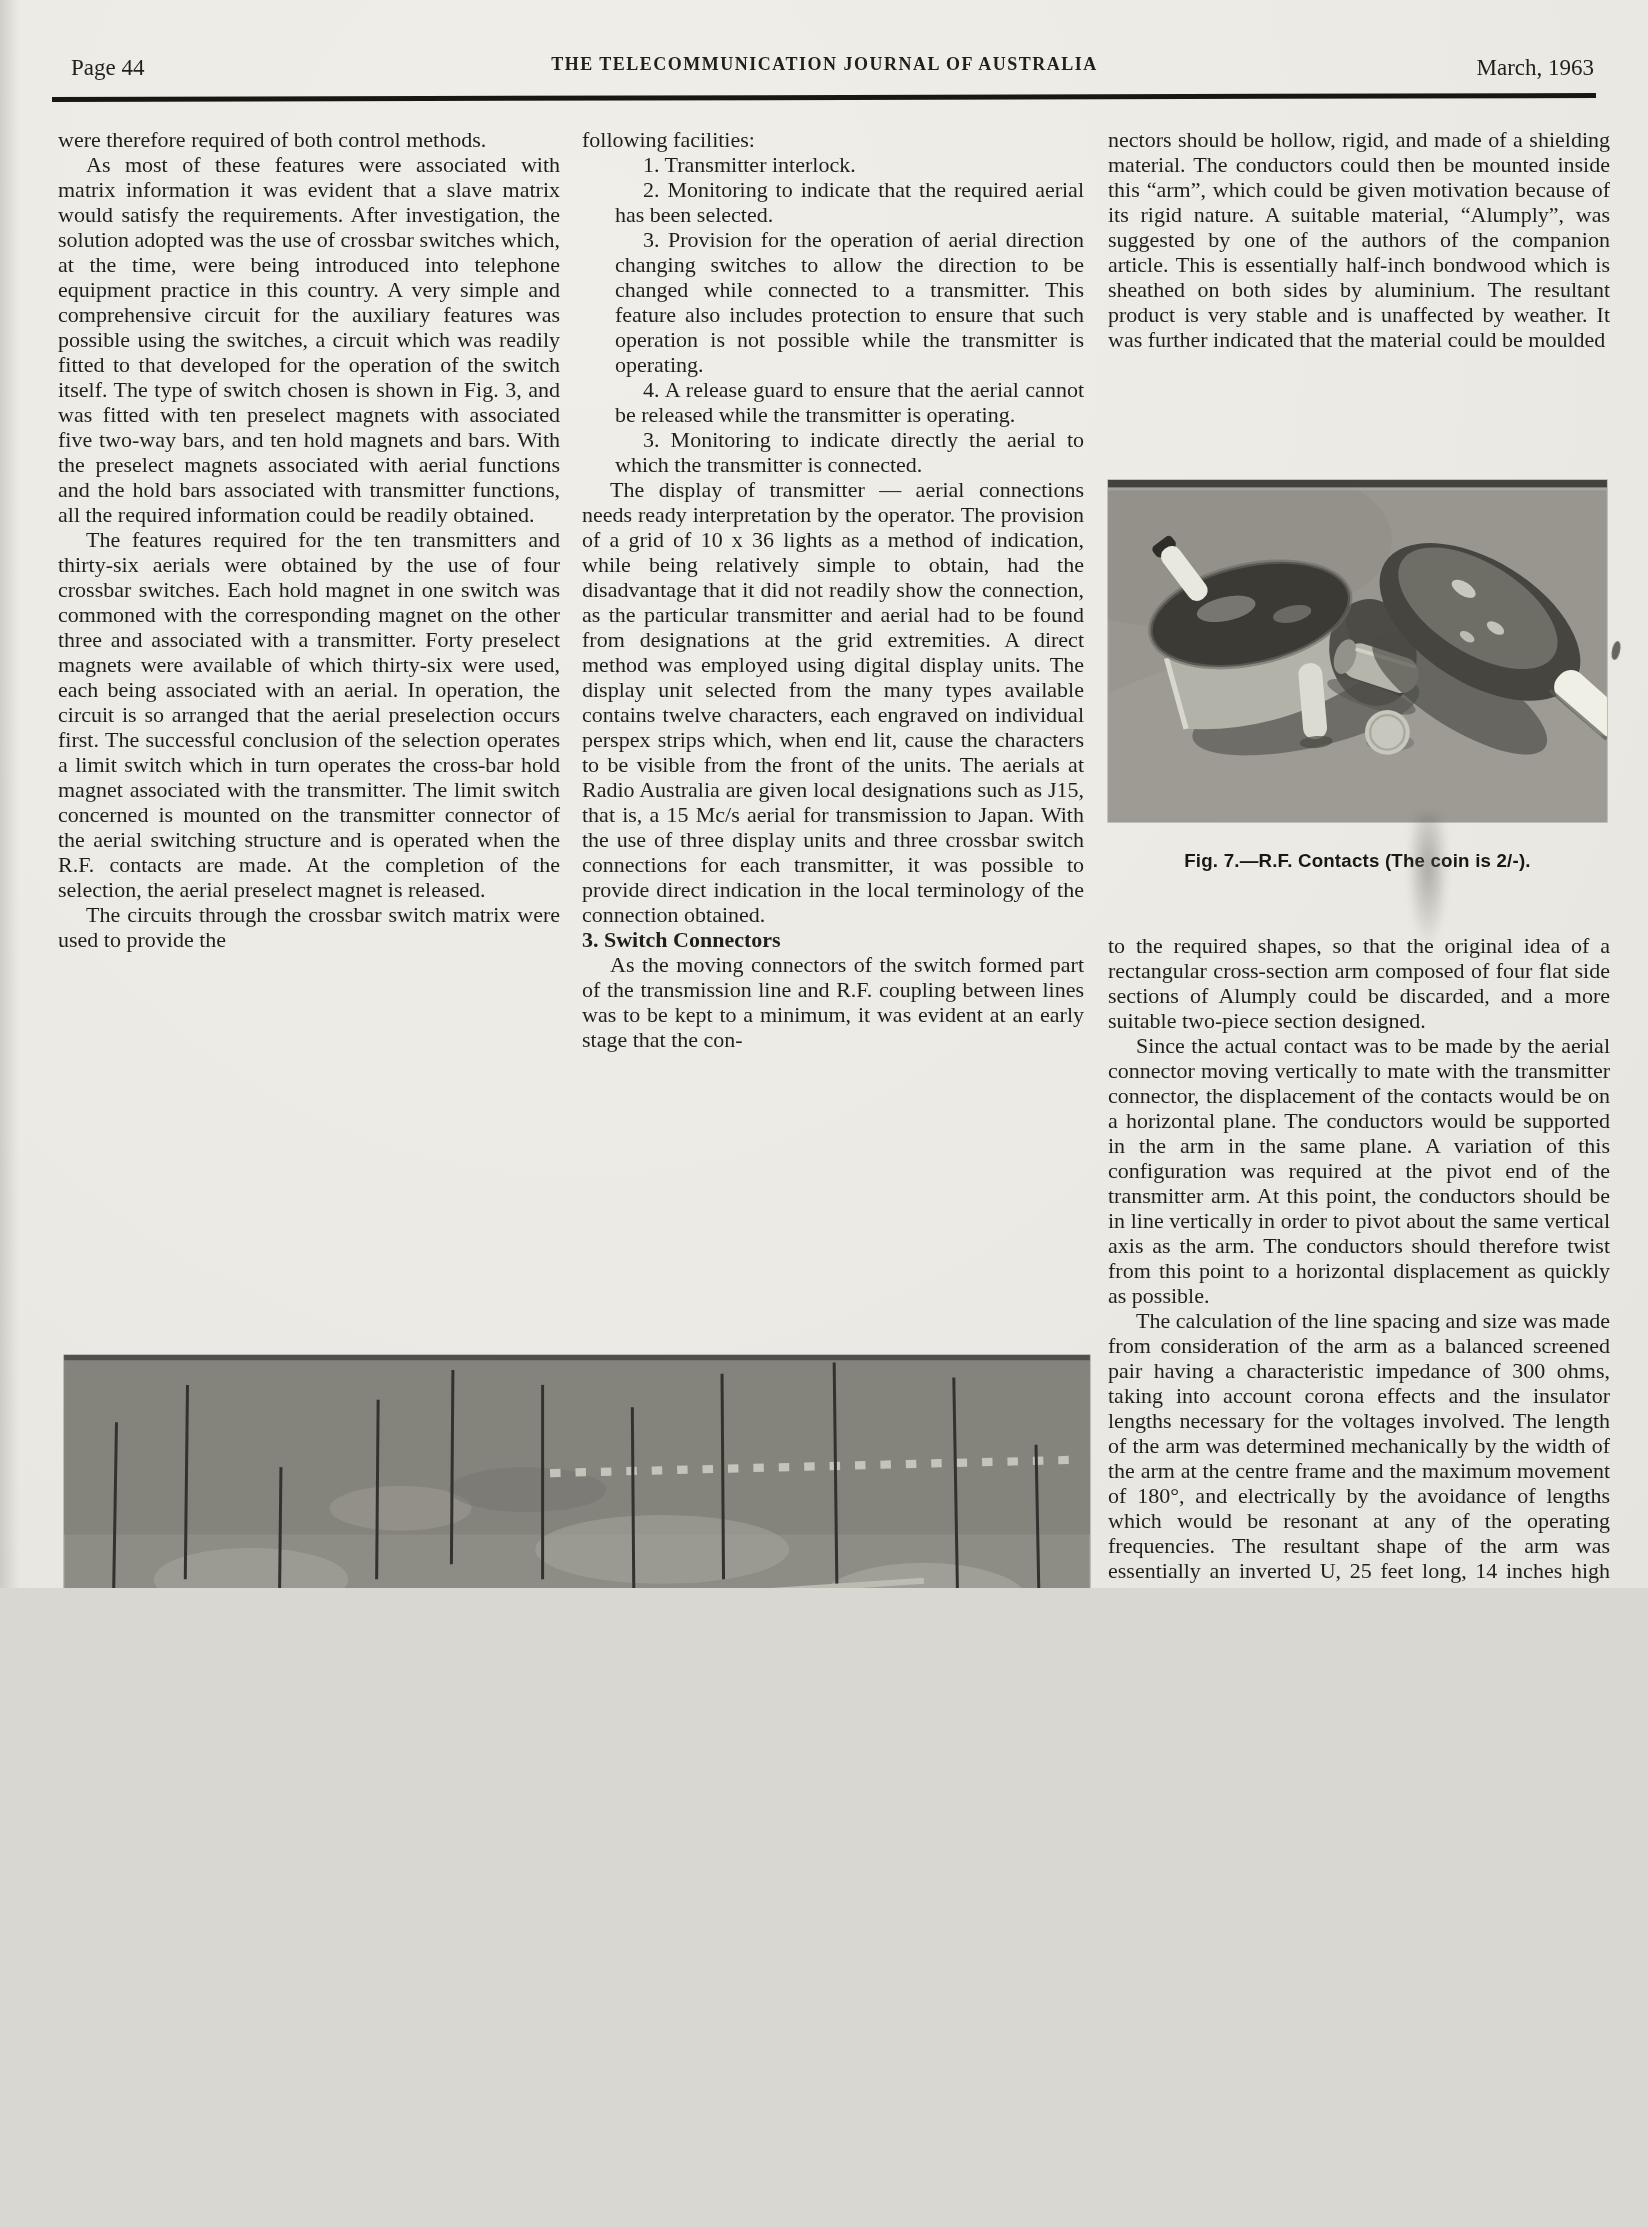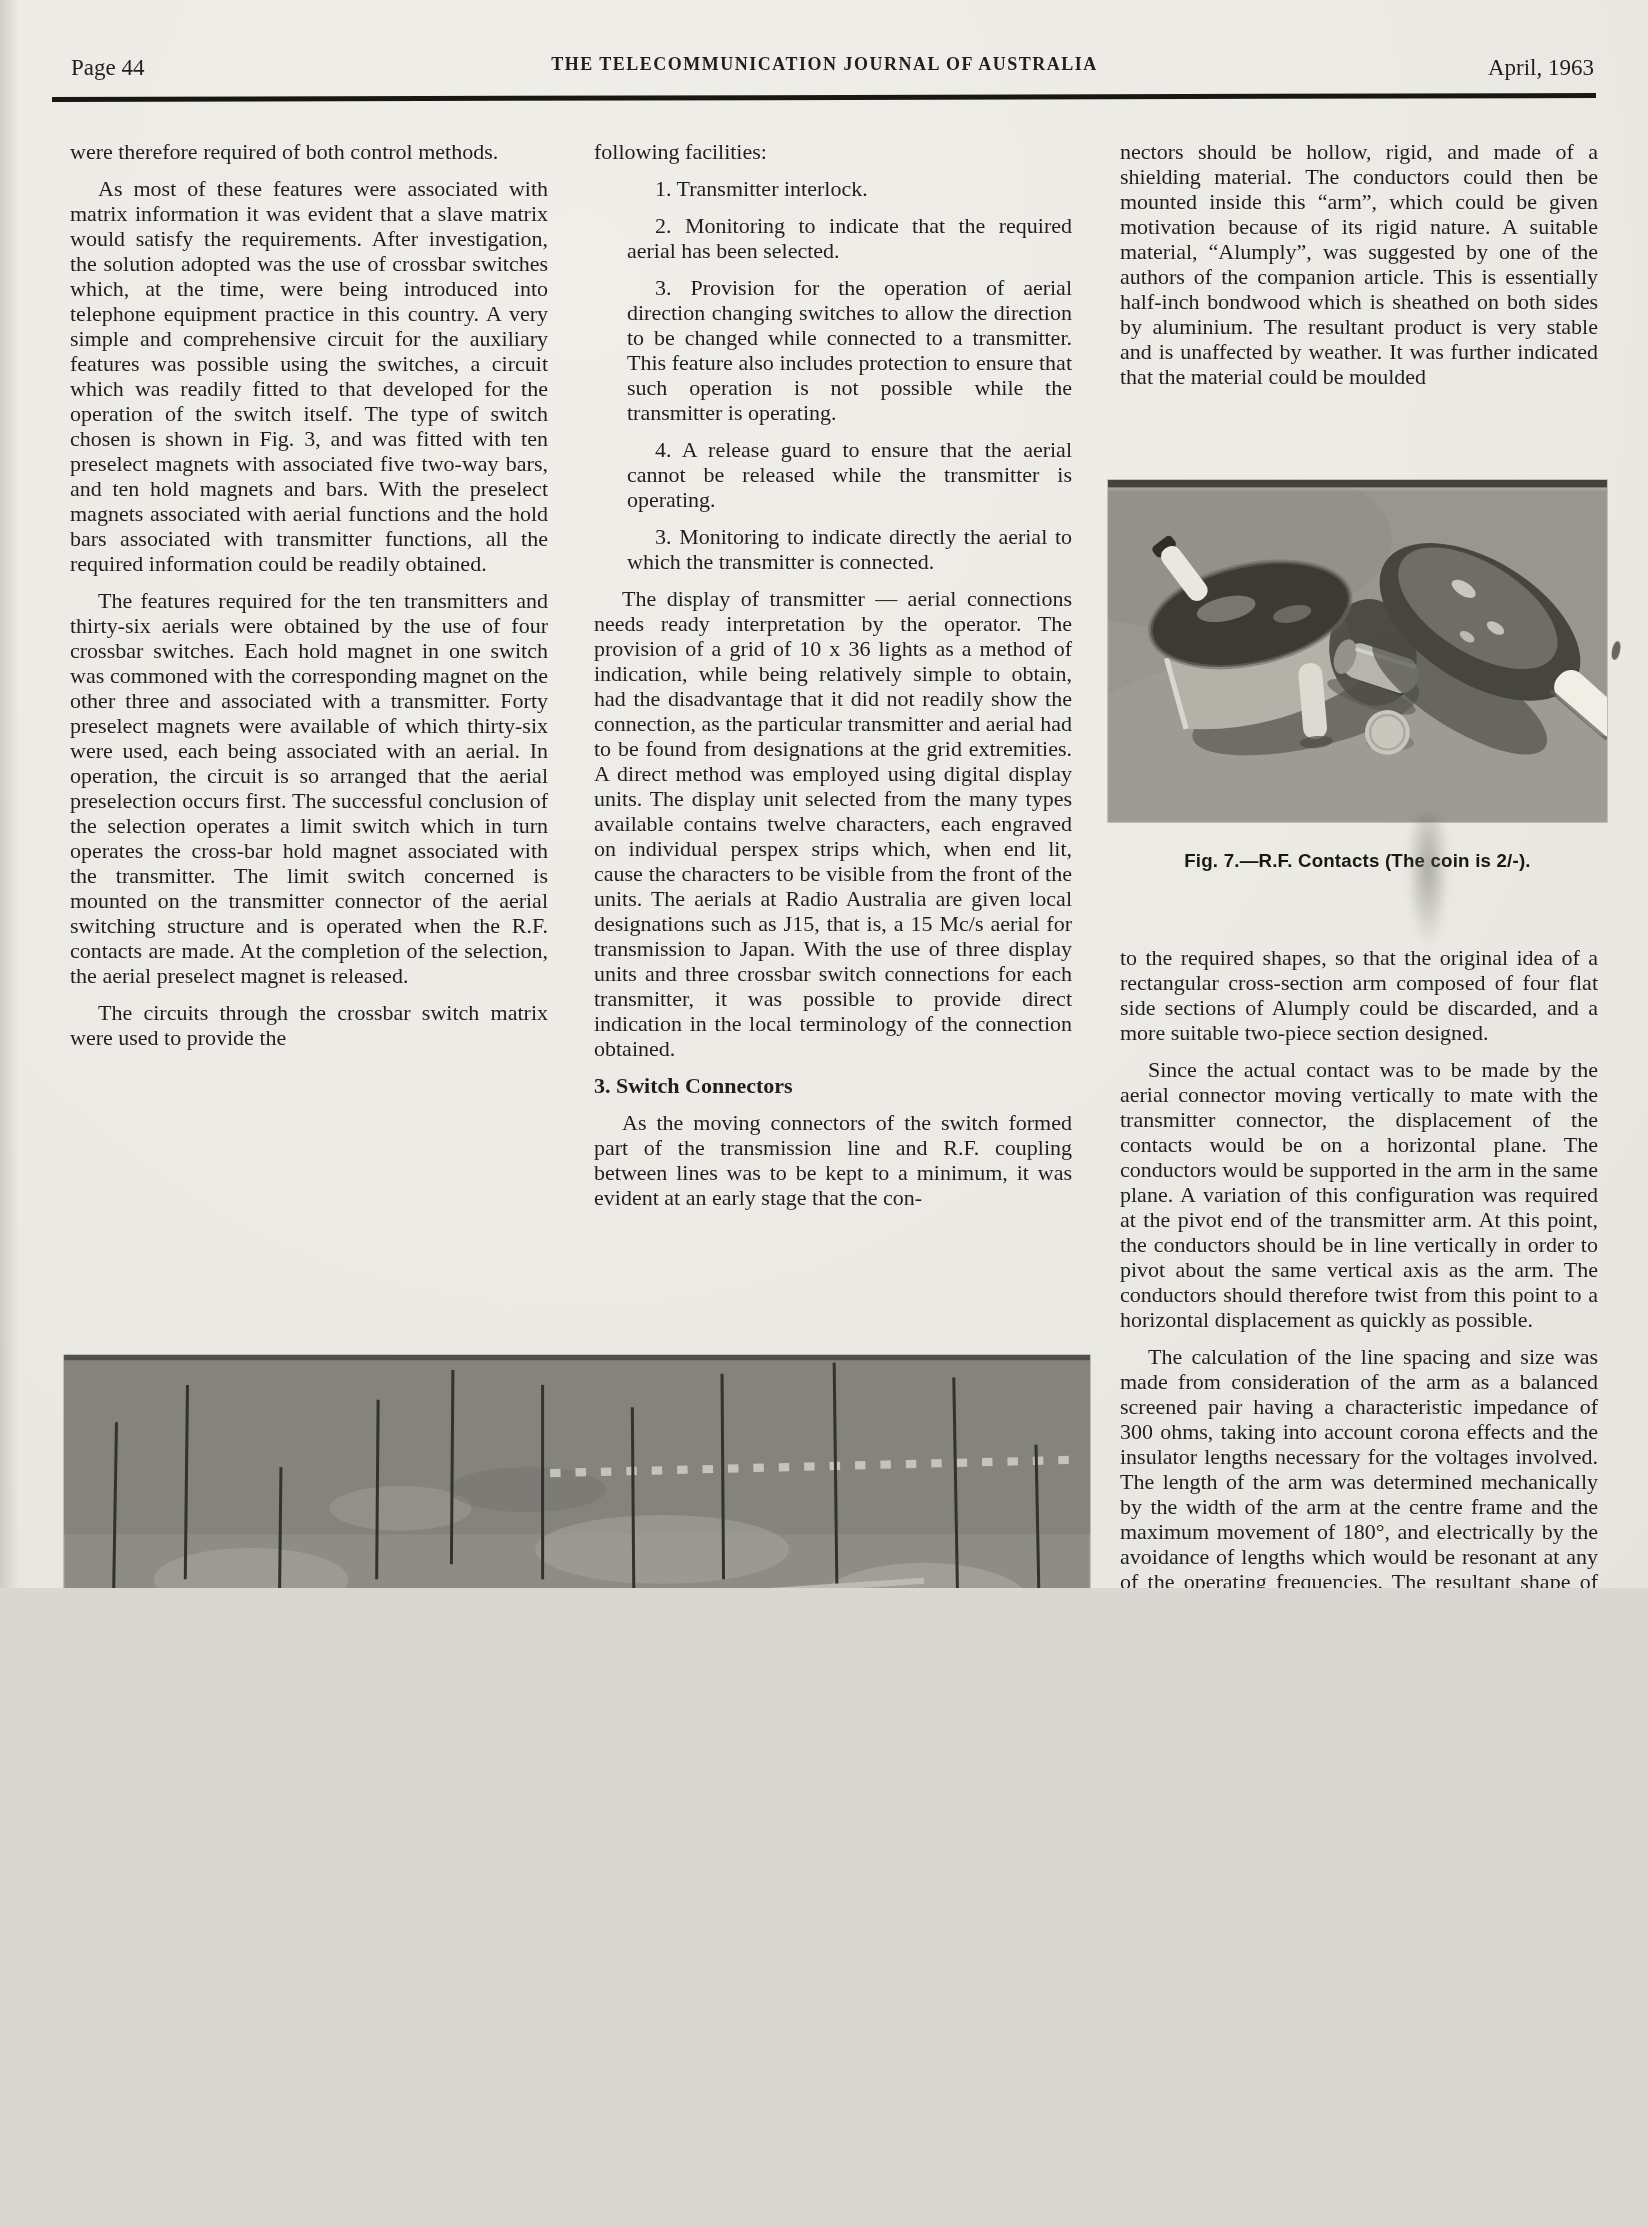--- a/index.html
+++ b/index.html
@@ -15,21 +15,21 @@
   .hdr-left  { position:absolute; left:71px;  top:55px; font-size:23px; }
   .hdr-title { position:absolute; left:0; right:0; top:54px; text-align:center;
                font-weight:bold; font-size:18px; letter-spacing:1.5px; }
   .hdr-date  { position:absolute; right:55px; top:55px; font-size:23px; }
   .hdr-rule  { position:absolute; left:52px; top:95px; width:1544px; height:5.2px;
                background:#181712; transform:rotate(-0.15deg); }
 
   
   .col { position:absolute; width:502px; font-size:22px; line-height:25px;
          text-align:justify; overflow:hidden; }
-  .col p { margin:12px; text-indent:28px; }
+  .col p { margin:0; text-indent:28px; }
   .col p.noind { text-indent:0; }
   .li { margin:0; padding-left:33px; text-indent:-33px; }
   .subhead { text-align:left; font-weight:bold; text-indent:0 !important;
              margin:7.5px 0 4.5px 0; }
   #col1  { left:58px;   top:127px; height:1241px; }
   #col2  { left:582px;  top:127px; height:1241px; }
   #col3a { left:1108px; top:127px; height:344px; }
   #col3b { left:1108px; top:933px; height:1245px; }
 
   
@@ -52,21 +52,21 @@
 </style>
 </head>
 <body>
 
 <div class="page">
   <div class="edge-shade"></div>
 
   <div>
     <div class="hdr-left">Page 44</div>
     <div class="hdr-title">THE TELECOMMUNICATION JOURNAL OF AUSTRALIA</div>
-    <div class="hdr-date">April, 1963</div>
+    <div class="hdr-date">March, 1963</div>
     <div class="hdr-rule"></div>
   </div>
 
   <div class="col" id="col1">
     <p class="noind">were therefore required of both control methods.</p>
     <p>As most of these features were associated with matrix information it was evident that a slave matrix would satisfy the requirements. After investigation, the solution adopted was the use of crossbar switches which, at the time, were being introduced into telephone equipment practice in this country. A very simple and comprehensive circuit for the auxiliary features was possible using the switches, a circuit which was readily fitted to that developed for the operation of the switch itself. The type of switch chosen is shown in Fig. 3, and was fitted with ten preselect magnets with associated five two-way bars, and ten hold magnets and bars. With the preselect magnets associated with aerial functions and the hold bars associated with transmitter functions, all the required information could be readily obtained.</p>
     <p>The features required for the ten transmitters and thirty-six aerials were obtained by the use of four crossbar switches. Each hold magnet in one switch was commoned with the corresponding magnet on the other three and associated with a transmitter. Forty preselect magnets were available of which thirty-six were used, each being associated with an aerial. In operation, the circuit is so arranged that the aerial preselection occurs first. The successful conclusion of the selection operates a limit switch which in turn operates the cross-bar hold magnet associated with the transmitter. The limit switch concerned is mounted on the transmitter connector of the aerial switching structure and is operated when the R.F. contacts are made. At the completion of the selection, the aerial preselect magnet is released.</p>
     <p>The circuits through the crossbar switch matrix were used to provide the</p>
   </div>
 

